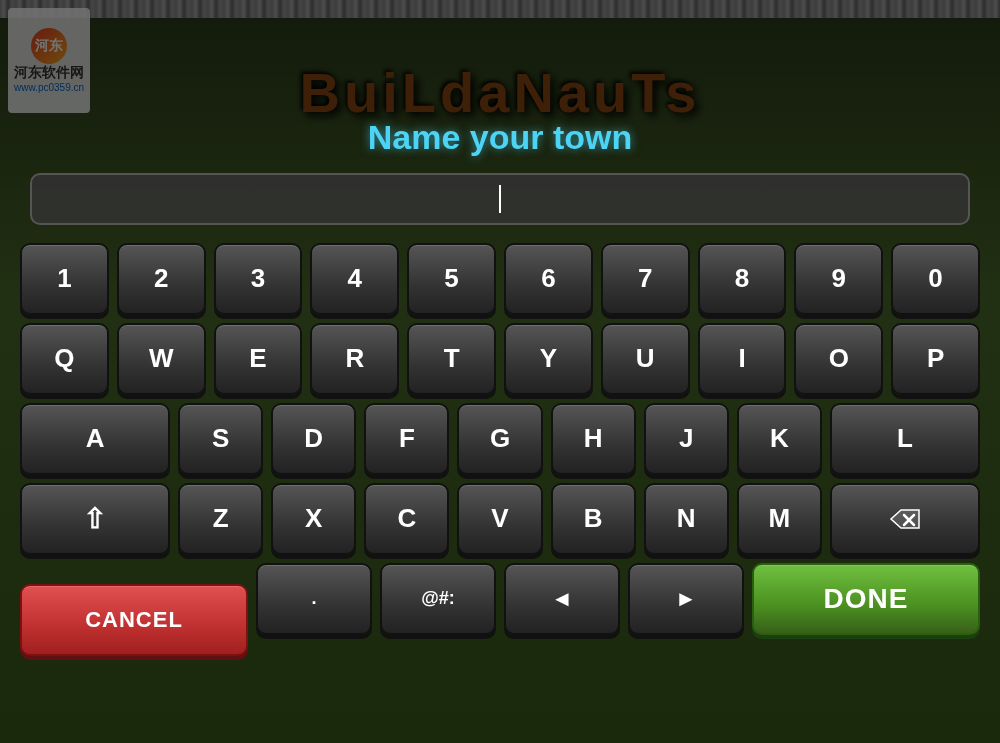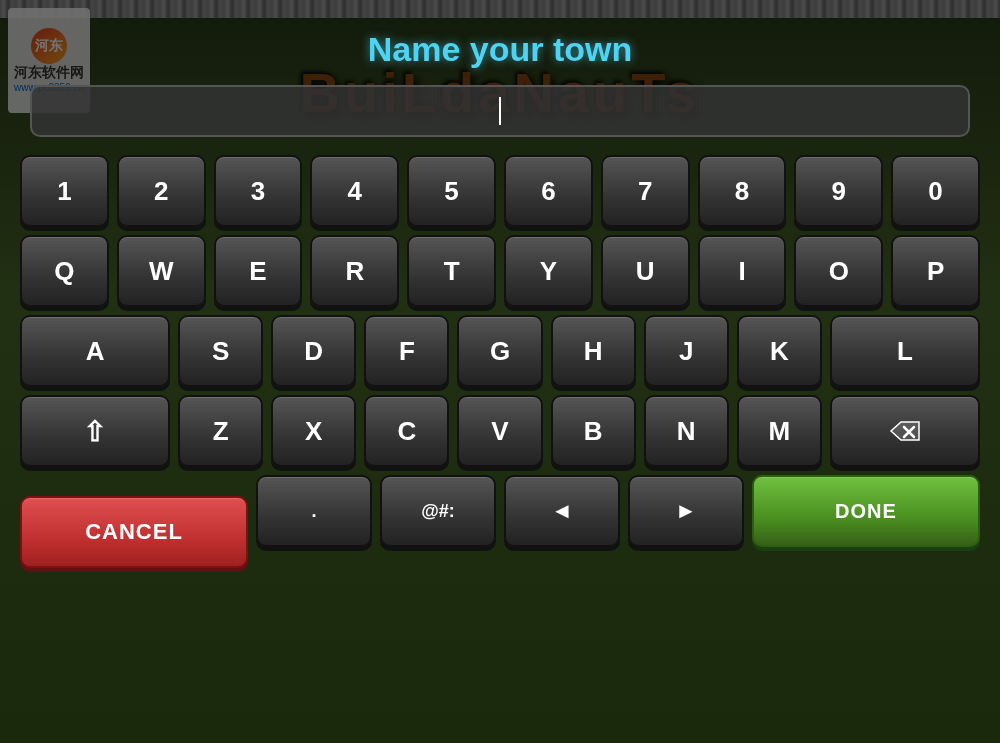--- a/index.html
+++ b/index.html
@@ -82,21 +82,21 @@
 
     
     .dialog-overlay {
       position: absolute;
       inset: 0;
       background: rgba(0,0,0,0.55);
       z-index: 20;
       display: flex;
       flex-direction: column;
       align-items: center;
-      justify-content: flex-start;
+      justify-content: center;
       padding-top: 30px;
     }
 
     .dialog-title {
       font-size: 34px;
       font-weight: bold;
       color: #4dd4f4;
       text-shadow: 0 0 10px rgba(77, 212, 244, 0.6);
       margin-bottom: 16px;
     }
@@ -170,21 +170,21 @@
       font-size: 22px;
       letter-spacing: 1px;
       margin-top: 21px;
     }
 
     .key-done {
       background: linear-gradient(180deg, #70c040 0%, #4a9020 60%, #386018 100%);
       border-color: #2a6010;
       box-shadow: 0 4px 0 #1a4010, inset 0 1px 0 rgba(255,255,255,0.15);
       flex: 2;
-      font-size: 20px;
+      font-size: 28px;
       letter-spacing: 1px;
     }
 
     .key-space {
       flex: 3;
       font-size: 20px;
       letter-spacing: 2px;
     }
 
     .key-symbol {

